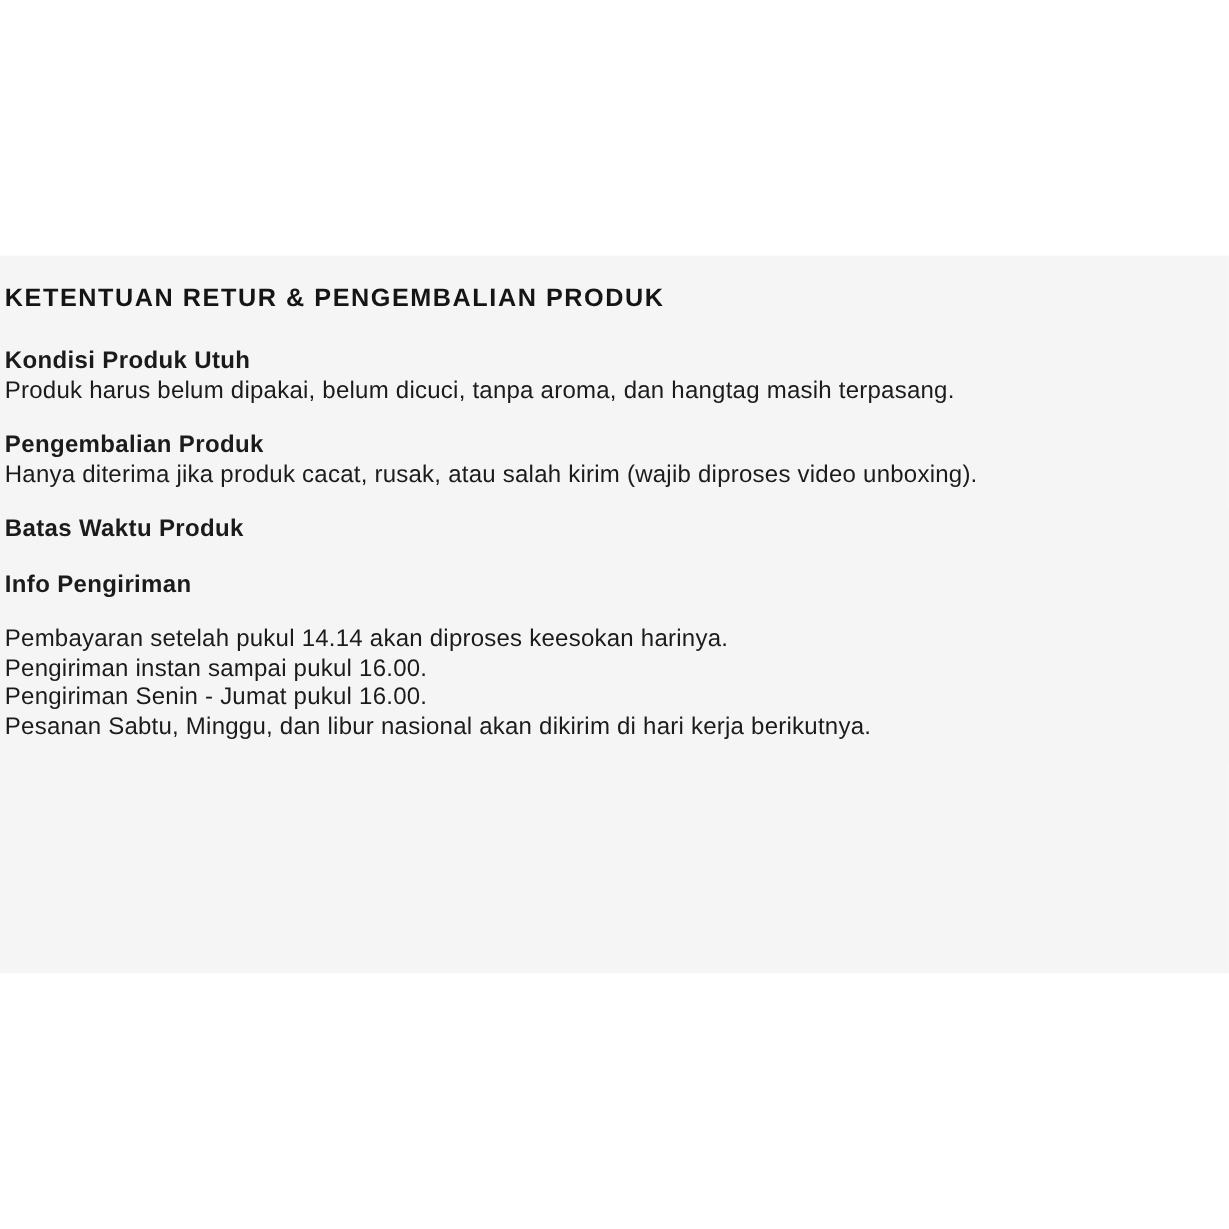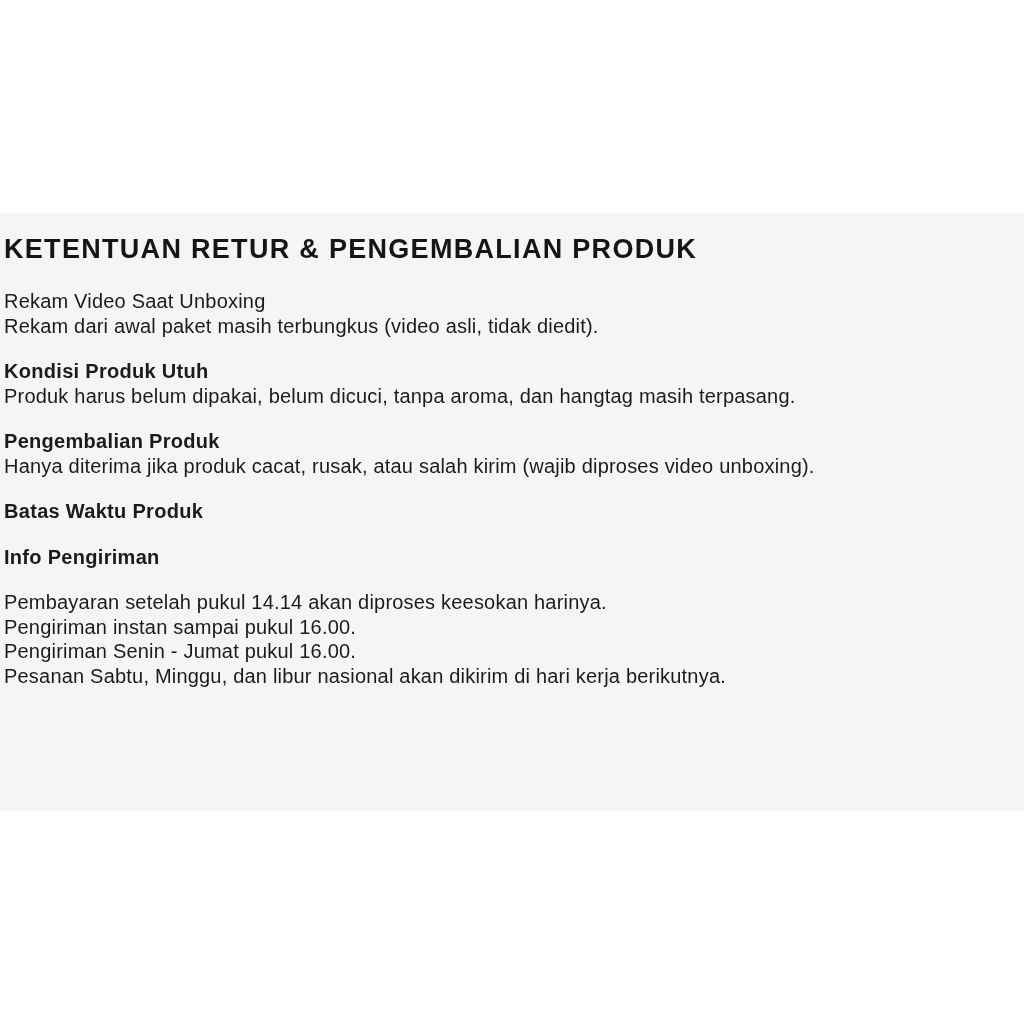--- a/index.html
+++ b/index.html
@@ -14,21 +14,21 @@
     position: absolute;
     top: 213px;
     left: 0;
     width: 1024px;
     height: 598px;
     background: #f5f5f5;
     padding: 22px 4px 0 4px;
     color: #1b1b1b;
   }
   .doc-title {
-    font-size: 27px;
+    font-size: 21px;
     font-weight: bold;
     letter-spacing: 1.3px;
     line-height: 28px;
     color: #151515;
     white-space: nowrap;
     margin-bottom: 26px;
   }
   .section { margin-top: 21px; }
   .section:first-child { margin-top: 0; }
   .section-heading {
@@ -46,24 +46,20 @@
     white-space: nowrap;
   }
 </style>
 </head>
 <body style="background: rgb(255, 255, 255);">
 
 <div class="policy-panel" style="background: rgb(245, 245, 245); color: rgb(27, 27, 27);">
   <div class="doc-title">KETENTUAN RETUR &amp; PENGEMBALIAN PRODUK</div>
   <div id="sections">
       <div class="section">
-        <div class="section-line">Rekam Video Saat Unboxing</div>
-        <div class="section-line">Rekam dari awal paket masih terbungkus (video asli, tidak diedit).</div>
-      </div>
-      <div class="section">
         <div class="section-heading">Kondisi Produk Utuh</div>
         <div class="section-line">Produk harus belum dipakai, belum dicuci, tanpa aroma, dan hangtag masih terpasang.</div>
       </div>
       <div class="section">
         <div class="section-heading">Pengembalian Produk</div>
         <div class="section-line">Hanya diterima jika produk cacat, rusak, atau salah kirim (wajib diproses video unboxing).</div>
       </div>
       <div class="section">
         <div class="section-heading">Batas Waktu Produk</div>
       </div>

